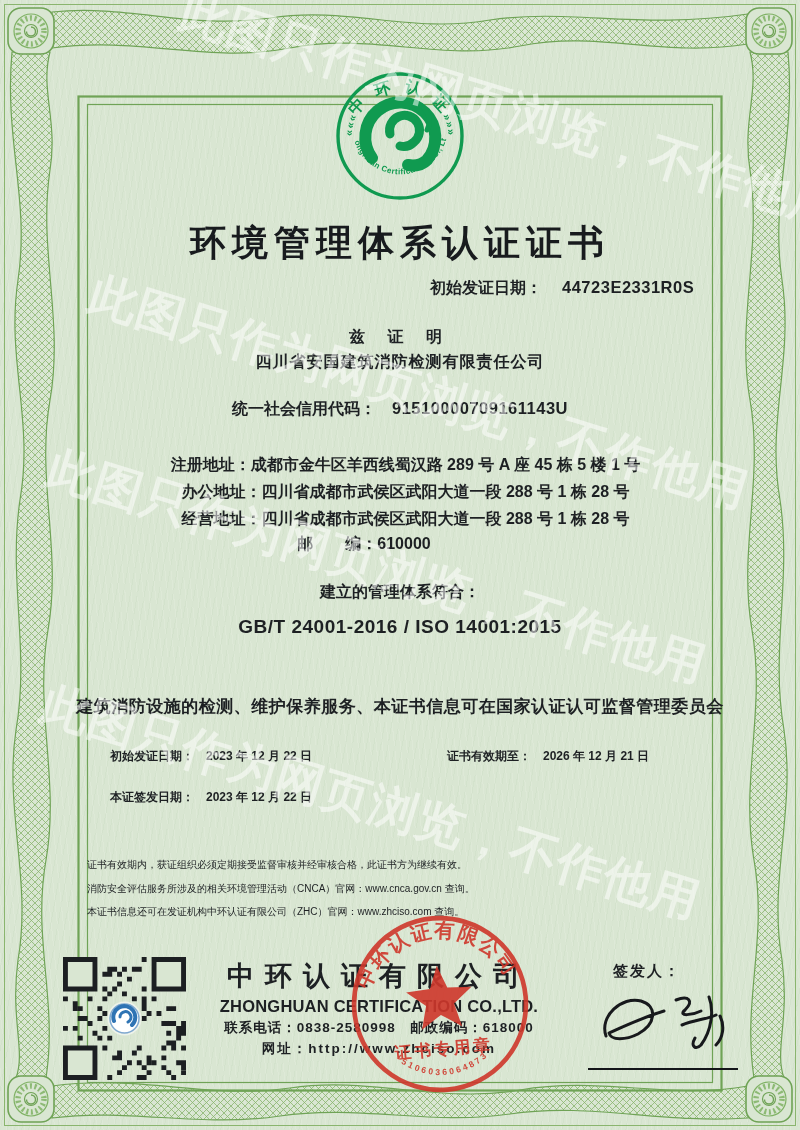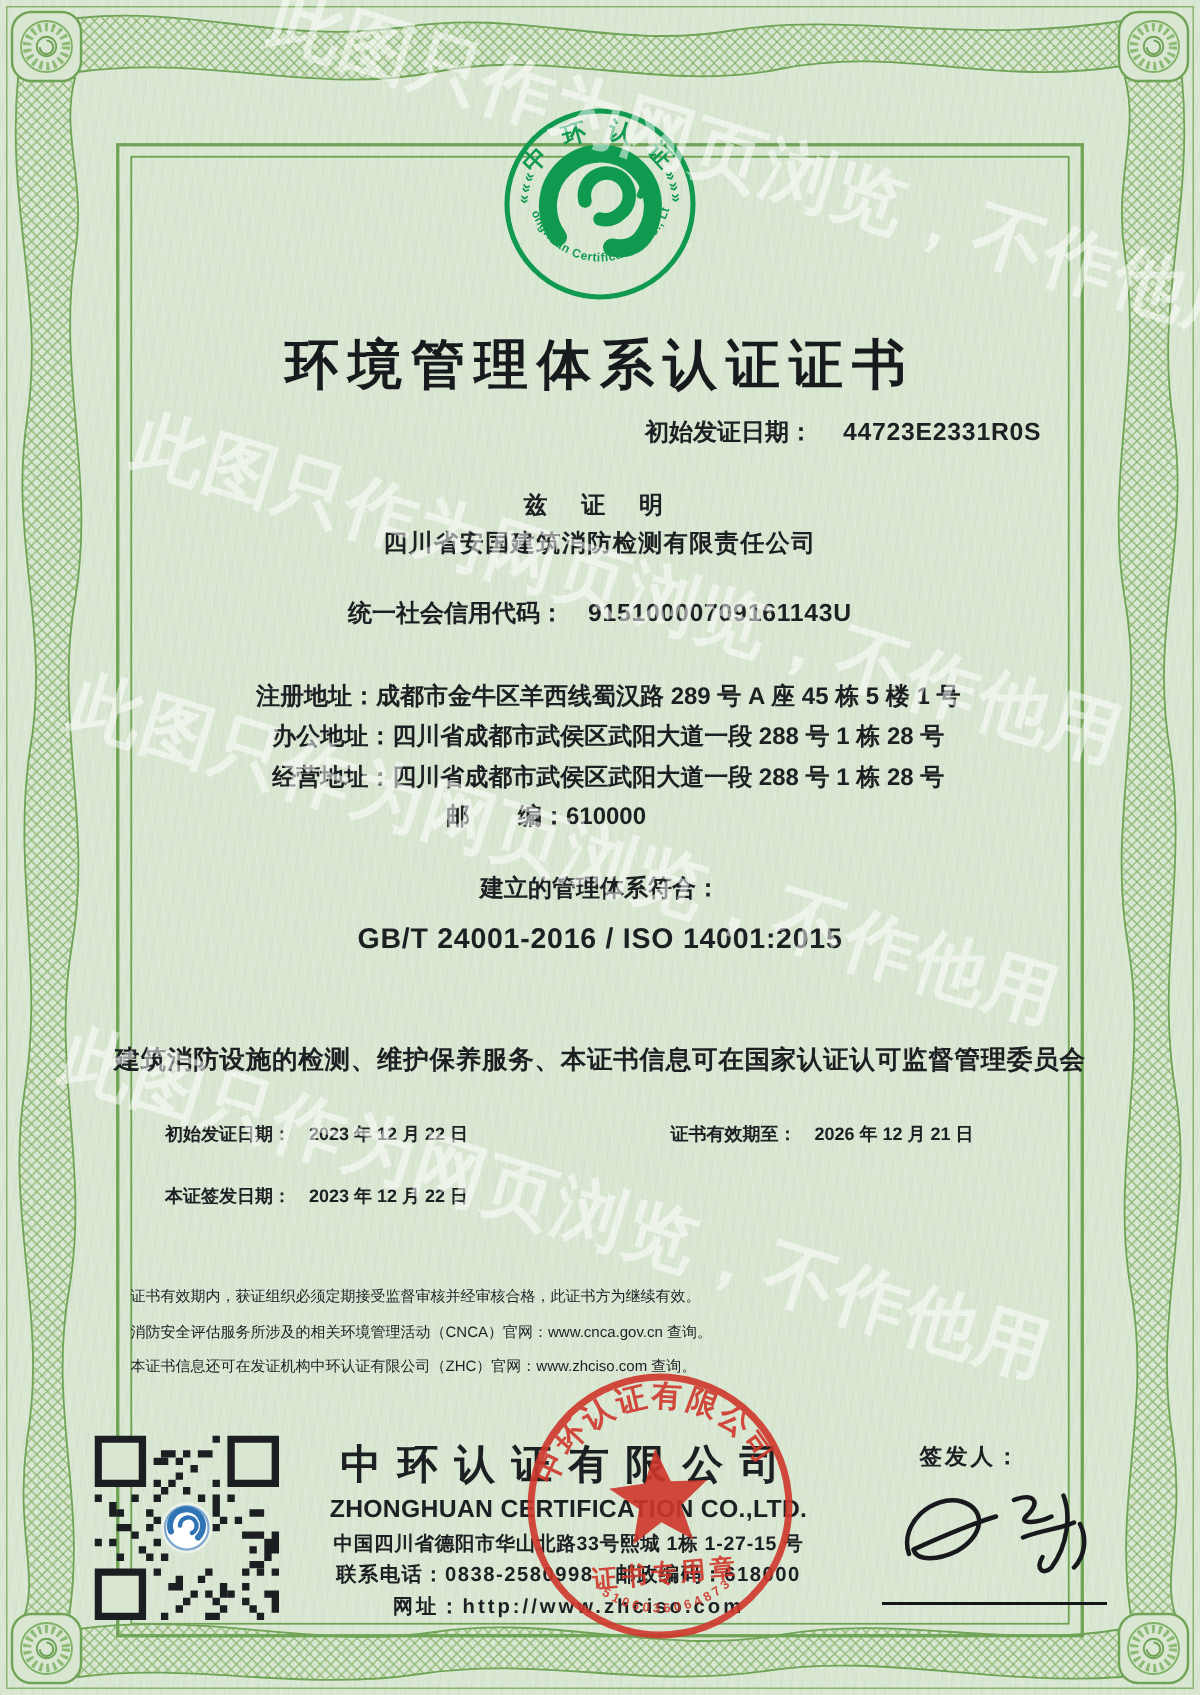--- a/index.html
+++ b/index.html
@@ -172,21 +172,20 @@
       <circle cx="61.5" cy="61.5" r="14.5" fill="#ffffff" stroke="#7fa8cf" stroke-width="1.5"></circle>
       <g stroke="#2f74b4" fill="none" stroke-linecap="round">
         <path d="M 51,64 A 11,11 0 1 1 69,68" stroke-width="4"></path>
         <path d="M 57,60 a 5.5,5.5 0 1 1 8,5" stroke-width="3"></path>
       </g>
     </svg>
 
     <div class="abs f-co">
       <div class="f-cn">中环认证有限公司</div>
       <div class="f-en">ZHONGHUAN CERTIFICATION CO.,LTD.</div>
-      <div class="f-ad">中国四川省德阳市华山北路33号熙城 1栋 1-27-15 号</div>
       <div class="f-ph">联系电话：0838-2580998　邮政编码：618000</div>
       <div class="f-web">网址：http://www.zhciso.com</div>
     </div>
 
     <div class="abs signer">签发人：</div>
     <svg class="abs sig" viewBox="0 0 142 76">
       <g stroke="#17191c" fill="none" stroke-width="3" stroke-linecap="round" stroke-linejoin="round">
         <path d="M10,50 C3,30 26,10 45,15 C62,20 60,38 42,48 C30,54 15,55 13,47 C24,42 48,31 68,25"></path>
         <path d="M80,14 C93,9 98,15 89,24 C81,31 97,29 105,25"></path>
         <path d="M86,39 C98,34 112,33 120,29"></path>

